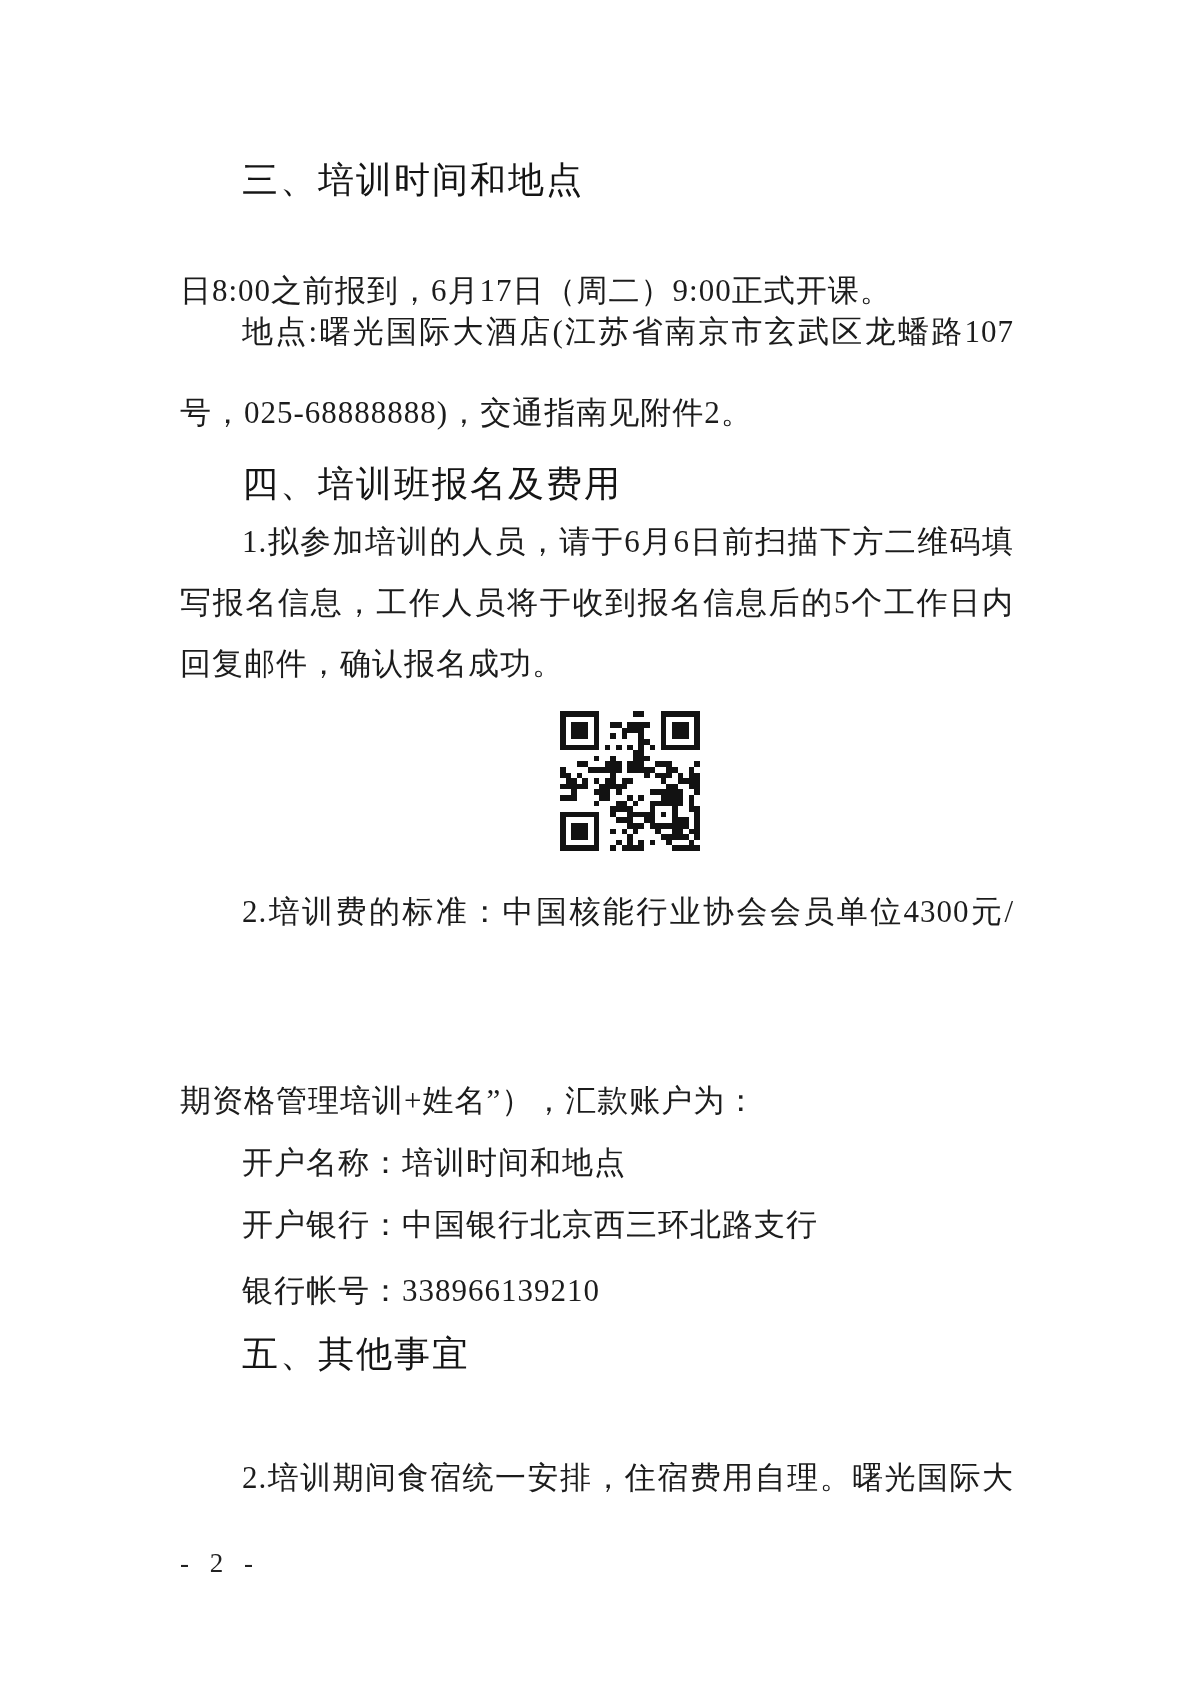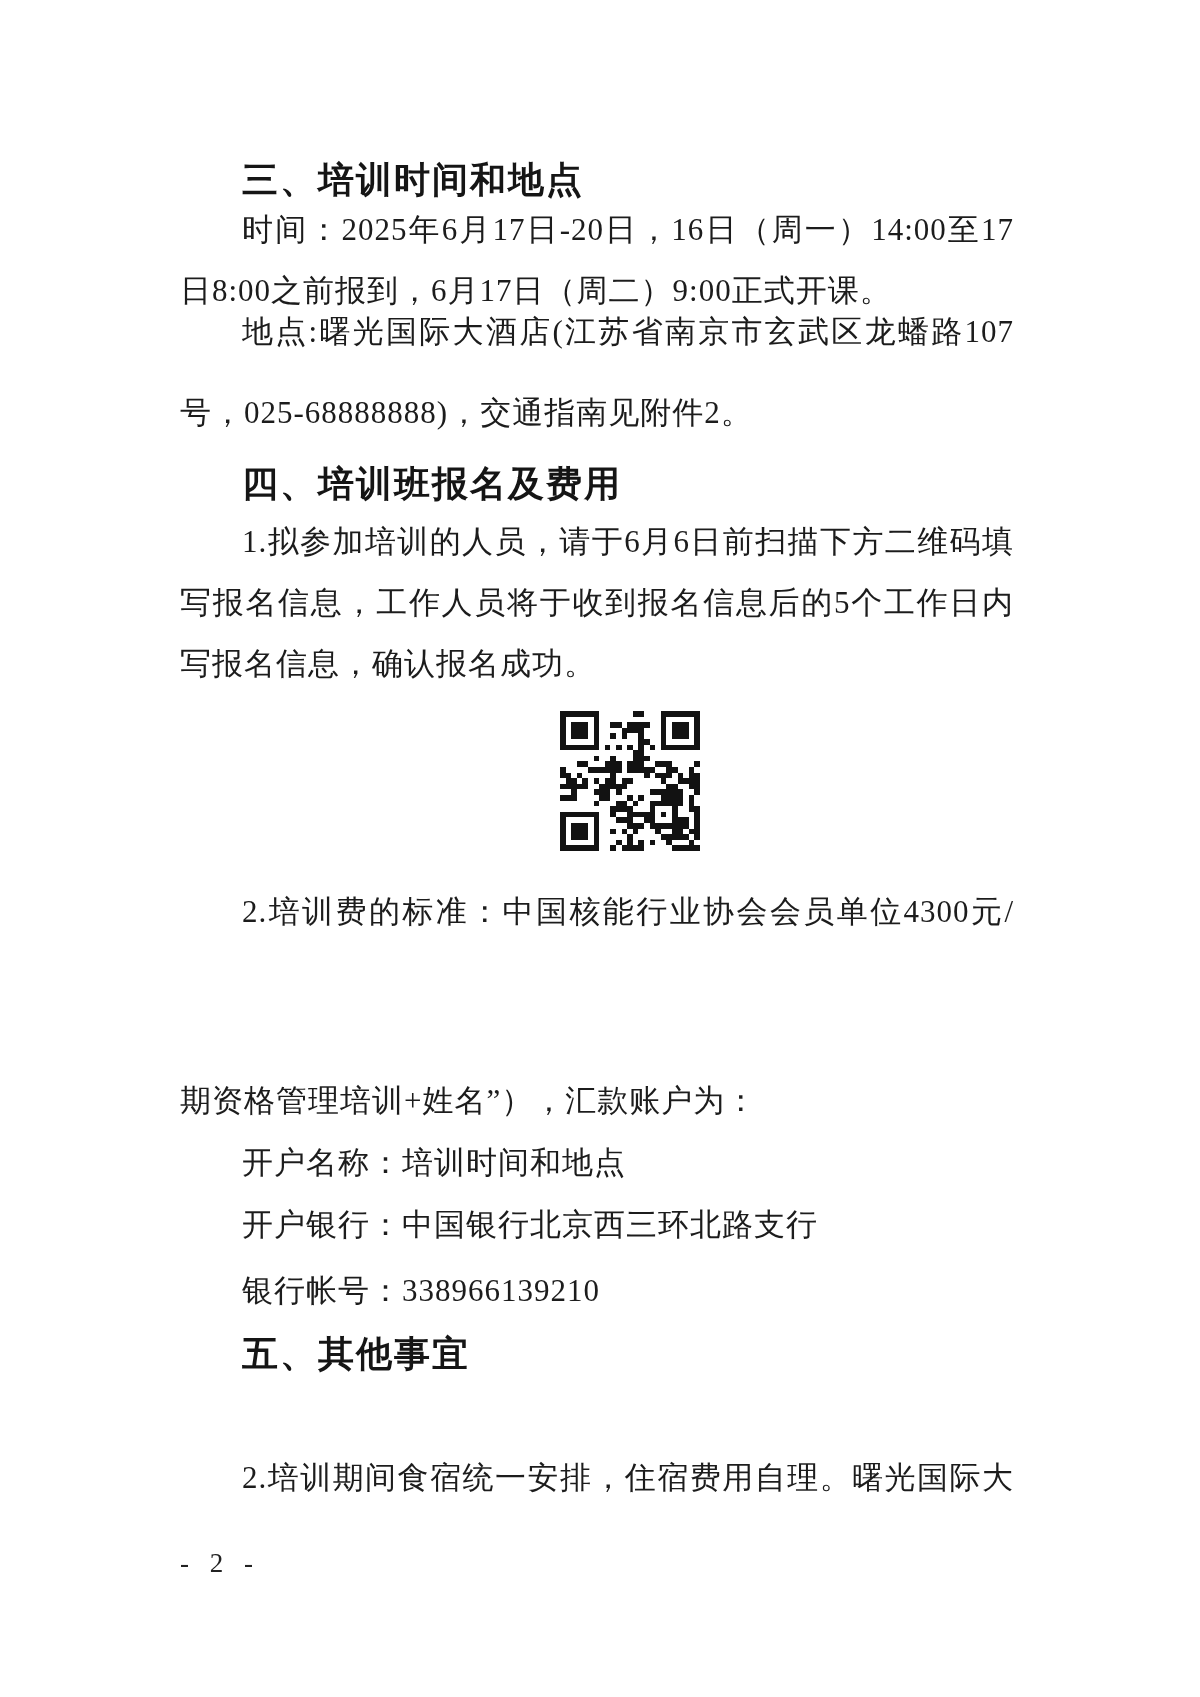--- a/index.html
+++ b/index.html
@@ -24,21 +24,21 @@
   }
   .j{ 
     white-space:normal;
     text-align:justify;
     text-justify:inter-character;
     text-align-last:justify;
   }
   .ind{ text-indent:62px; }
   .h{ 
     font-family:"Liberation Sans","DejaVu Sans",sans-serif;
-    font-weight:bold;
+    font-weight:normal;
     font-size:36px;
     letter-spacing:2px;
     color:#151515;
   }
   .qr-box{
     position:absolute;
     left:560px; top:710px;
     width:140px; height:142px;
   }
   .footer-pagenum{
@@ -49,30 +49,29 @@
     color:#222;
   }
 </style>
 </head>
 <body>
 
 <div class="page">
 
   <div class="line h ind" style="top:158px">三、培训时间和地点</div>
 
-  <div class="line j ind" style="top:208px">时间：2025年6月17日-20日，16日（周一）14:00至17</div>
   <div class="line" style="top:269px">日8:00之前报到，6月17日（周二）9:00正式开课。</div>
   <div class="line j ind" style="top:310px">地点:曙光国际大酒店(江苏省南京市玄武区龙蟠路107</div>
   <div class="line" style="top:391px">号，025-68888888)，交通指南见附件2。</div>
 
   <div class="line h ind" style="top:462px">四、培训班报名及费用</div>
 
   <div class="line j ind" style="top:520px">1.拟参加培训的人员，请于6月6日前扫描下方二维码填</div>
   <div class="line j" style="top:581px">写报名信息，工作人员将于收到报名信息后的5个工作日内</div>
-  <div class="line" style="top:642px">写报名信息，确认报名成功。</div>
+  <div class="line" style="top:642px">回复邮件，确认报名成功。</div>
 
   <div class="qr-box" title="报名二维码">
     <svg id="qr-svg" viewBox="0 0 25 25" width="140" height="142" shape-rendering="crispEdges">
       <rect x="0" y="0" width="25" height="25" fill="#ffffff"></rect>
       <path fill="#121212" d="M0 0h1v1h-1zM1 0h1v1h-1zM2 0h1v1h-1zM3 0h1v1h-1zM4 0h1v1h-1zM5 0h1v1h-1zM6 0h1v1h-1zM13 0h1v1h-1zM14 0h1v1h-1zM18 0h1v1h-1zM19 0h1v1h-1zM20 0h1v1h-1zM21 0h1v1h-1zM22 0h1v1h-1zM23 0h1v1h-1zM24 0h1v1h-1zM0 1h1v1h-1zM6 1h1v1h-1zM18 1h1v1h-1zM24 1h1v1h-1zM0 2h1v1h-1zM2 2h1v1h-1zM3 2h1v1h-1zM4 2h1v1h-1zM6 2h1v1h-1zM9 2h1v1h-1zM10 2h1v1h-1zM12 2h1v1h-1zM13 2h1v1h-1zM14 2h1v1h-1zM15 2h1v1h-1zM18 2h1v1h-1zM20 2h1v1h-1zM21 2h1v1h-1zM22 2h1v1h-1zM24 2h1v1h-1zM0 3h1v1h-1zM2 3h1v1h-1zM3 3h1v1h-1zM4 3h1v1h-1zM6 3h1v1h-1zM11 3h1v1h-1zM12 3h1v1h-1zM13 3h1v1h-1zM14 3h1v1h-1zM18 3h1v1h-1zM20 3h1v1h-1zM21 3h1v1h-1zM22 3h1v1h-1zM24 3h1v1h-1zM0 4h1v1h-1zM2 4h1v1h-1zM3 4h1v1h-1zM4 4h1v1h-1zM6 4h1v1h-1zM9 4h1v1h-1zM11 4h1v1h-1zM14 4h1v1h-1zM18 4h1v1h-1zM20 4h1v1h-1zM21 4h1v1h-1zM22 4h1v1h-1zM24 4h1v1h-1zM0 5h1v1h-1zM6 5h1v1h-1zM14 5h1v1h-1zM15 5h1v1h-1zM18 5h1v1h-1zM24 5h1v1h-1zM0 6h1v1h-1zM1 6h1v1h-1zM2 6h1v1h-1zM3 6h1v1h-1zM4 6h1v1h-1zM5 6h1v1h-1zM6 6h1v1h-1zM8 6h1v1h-1zM10 6h1v1h-1zM12 6h1v1h-1zM14 6h1v1h-1zM16 6h1v1h-1zM18 6h1v1h-1zM19 6h1v1h-1zM20 6h1v1h-1zM21 6h1v1h-1zM22 6h1v1h-1zM23 6h1v1h-1zM24 6h1v1h-1zM13 7h1v1h-1zM14 7h1v1h-1zM6 8h1v1h-1zM9 8h1v1h-1zM13 8h1v1h-1zM14 8h1v1h-1zM15 8h1v1h-1zM3 9h1v1h-1zM4 9h1v1h-1zM8 9h1v1h-1zM9 9h1v1h-1zM10 9h1v1h-1zM12 9h1v1h-1zM13 9h1v1h-1zM14 9h1v1h-1zM17 9h1v1h-1zM18 9h1v1h-1zM19 9h1v1h-1zM24 9h1v1h-1zM0 10h1v1h-1zM5 10h1v1h-1zM6 10h1v1h-1zM7 10h1v1h-1zM8 10h1v1h-1zM9 10h1v1h-1zM10 10h1v1h-1zM12 10h1v1h-1zM13 10h1v1h-1zM14 10h1v1h-1zM15 10h1v1h-1zM16 10h1v1h-1zM19 10h1v1h-1zM20 10h1v1h-1zM23 10h1v1h-1zM0 11h1v1h-1zM1 11h1v1h-1zM3 11h1v1h-1zM9 11h1v1h-1zM15 11h1v1h-1zM17 11h1v1h-1zM18 11h1v1h-1zM19 11h1v1h-1zM21 11h1v1h-1zM23 11h1v1h-1zM24 11h1v1h-1zM1 12h1v1h-1zM2 12h1v1h-1zM4 12h1v1h-1zM6 12h1v1h-1zM8 12h1v1h-1zM9 12h1v1h-1zM11 12h1v1h-1zM12 12h1v1h-1zM18 12h1v1h-1zM21 12h1v1h-1zM22 12h1v1h-1zM23 12h1v1h-1zM24 12h1v1h-1zM0 13h1v1h-1zM1 13h1v1h-1zM2 13h1v1h-1zM3 13h1v1h-1zM4 13h1v1h-1zM7 13h1v1h-1zM8 13h1v1h-1zM9 13h1v1h-1zM10 13h1v1h-1zM11 13h1v1h-1zM19 13h1v1h-1zM20 13h1v1h-1zM23 13h1v1h-1zM24 13h1v1h-1zM2 14h1v1h-1zM6 14h1v1h-1zM7 14h1v1h-1zM8 14h1v1h-1zM10 14h1v1h-1zM16 14h1v1h-1zM17 14h1v1h-1zM18 14h1v1h-1zM19 14h1v1h-1zM20 14h1v1h-1zM21 14h1v1h-1zM24 14h1v1h-1zM0 15h1v1h-1zM1 15h1v1h-1zM2 15h1v1h-1zM7 15h1v1h-1zM8 15h1v1h-1zM12 15h1v1h-1zM14 15h1v1h-1zM18 15h1v1h-1zM19 15h1v1h-1zM20 15h1v1h-1zM21 15h1v1h-1zM23 15h1v1h-1zM6 16h1v1h-1zM10 16h1v1h-1zM11 16h1v1h-1zM13 16h1v1h-1zM16 16h1v1h-1zM17 16h1v1h-1zM18 16h1v1h-1zM19 16h1v1h-1zM20 16h1v1h-1zM21 16h1v1h-1zM23 16h1v1h-1zM9 17h1v1h-1zM10 17h1v1h-1zM11 17h1v1h-1zM12 17h1v1h-1zM16 17h1v1h-1zM20 17h1v1h-1zM23 17h1v1h-1zM24 17h1v1h-1zM0 18h1v1h-1zM1 18h1v1h-1zM2 18h1v1h-1zM3 18h1v1h-1zM4 18h1v1h-1zM5 18h1v1h-1zM6 18h1v1h-1zM9 18h1v1h-1zM12 18h1v1h-1zM13 18h1v1h-1zM14 18h1v1h-1zM15 18h1v1h-1zM16 18h1v1h-1zM18 18h1v1h-1zM20 18h1v1h-1zM24 18h1v1h-1zM0 19h1v1h-1zM6 19h1v1h-1zM10 19h1v1h-1zM11 19h1v1h-1zM12 19h1v1h-1zM15 19h1v1h-1zM16 19h1v1h-1zM20 19h1v1h-1zM21 19h1v1h-1zM22 19h1v1h-1zM24 19h1v1h-1zM0 20h1v1h-1zM2 20h1v1h-1zM3 20h1v1h-1zM4 20h1v1h-1zM6 20h1v1h-1zM12 20h1v1h-1zM13 20h1v1h-1zM14 20h1v1h-1zM16 20h1v1h-1zM17 20h1v1h-1zM18 20h1v1h-1zM19 20h1v1h-1zM20 20h1v1h-1zM21 20h1v1h-1zM22 20h1v1h-1zM24 20h1v1h-1zM0 21h1v1h-1zM2 21h1v1h-1zM3 21h1v1h-1zM4 21h1v1h-1zM6 21h1v1h-1zM9 21h1v1h-1zM11 21h1v1h-1zM13 21h1v1h-1zM17 21h1v1h-1zM20 21h1v1h-1zM21 21h1v1h-1zM23 21h1v1h-1zM24 21h1v1h-1zM0 22h1v1h-1zM2 22h1v1h-1zM3 22h1v1h-1zM4 22h1v1h-1zM6 22h1v1h-1zM12 22h1v1h-1zM18 22h1v1h-1zM19 22h1v1h-1zM20 22h1v1h-1zM21 22h1v1h-1zM22 22h1v1h-1zM24 22h1v1h-1zM0 23h1v1h-1zM6 23h1v1h-1zM10 23h1v1h-1zM12 23h1v1h-1zM14 23h1v1h-1zM16 23h1v1h-1zM19 23h1v1h-1zM23 23h1v1h-1zM0 24h1v1h-1zM1 24h1v1h-1zM2 24h1v1h-1zM3 24h1v1h-1zM4 24h1v1h-1zM5 24h1v1h-1zM6 24h1v1h-1zM9 24h1v1h-1zM11 24h1v1h-1zM12 24h1v1h-1zM13 24h1v1h-1zM14 24h1v1h-1zM20 24h1v1h-1zM21 24h1v1h-1zM22 24h1v1h-1zM23 24h1v1h-1zM24 24h1v1h-1z"></path>
     </svg>
   </div>
 
   <div class="line j ind" style="top:890px">2.培训费的标准：中国核能行业协会会员单位4300元/</div>
   <div class="line" style="top:1079px">期资格管理培训+姓名”），汇款账户为：</div>

